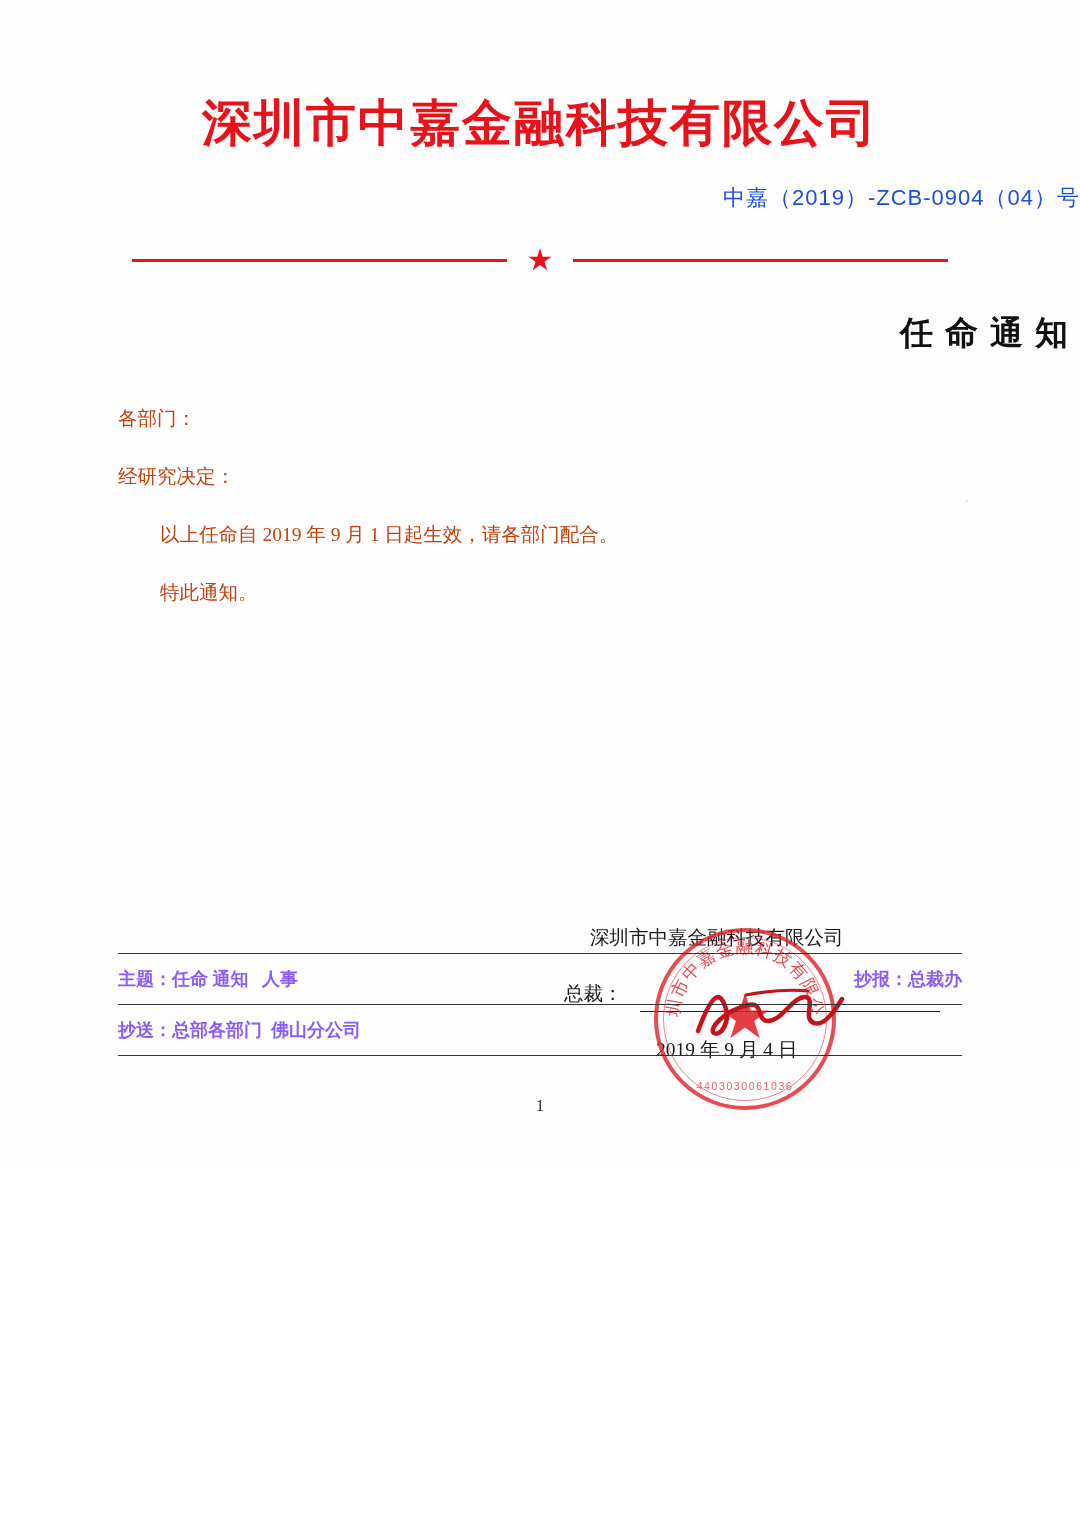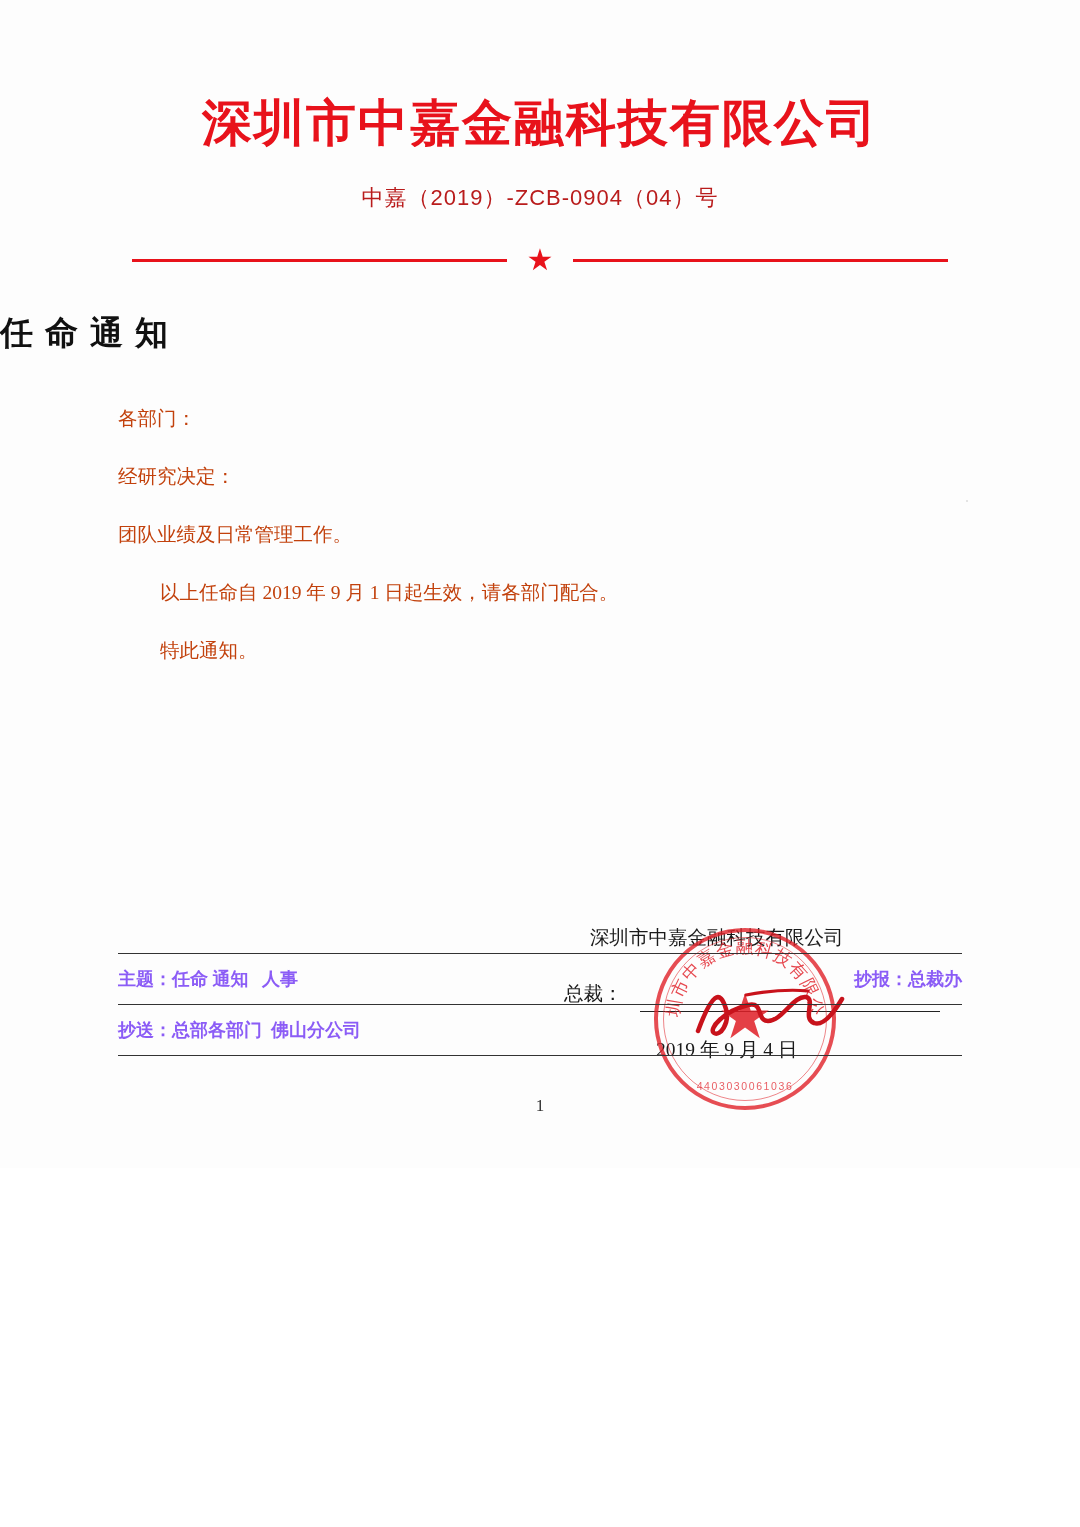--- a/index.html
+++ b/index.html
@@ -30,23 +30,24 @@
     font-size: 50px;
     font-weight: bold;
     letter-spacing: 2px;
     color: #e8121b;
     line-height: 1.1;
     margin: 0;
   }
   .doc-number {
     margin-top: 32px;
     font-size: 22px;
-    color: #b91c1c;
+    color: #1d4ed8;
     letter-spacing: 1px;
     font-family: "Liberation Sans", sans-serif;
+    text-align: right;
   }
 
   
   .divider {
     position: relative;
     margin: 34px 132px 0 132px;
     height: 26px;
   }
   .divider .rule {
     position: absolute;
@@ -61,21 +62,21 @@
     left: 50%;
     top: 0;
     transform: translateX(-50%);
     color: #e8121b;
     font-size: 30px;
     line-height: 26px;
   }
 
   
   .doc-title {
-    text-align: left;
+    text-align: right;
     font-size: 33px;
     font-weight: bold;
     letter-spacing: 12px;
     margin-top: 38px;
     color: #111;
   }
 
   
   .body-block {
     margin: 34px 118px 0 118px;
@@ -239,21 +240,20 @@
     <div class="rule left"></div>
     <div class="star">★</div>
     <div class="rule right"></div>
   </div>
 
   <div class="doc-title">任命通知</div>
 
   <div class="body-block">
     <p>各部门：</p>
     <p>经研究决定：</p>
-    <p>团队业绩及日常管理工作。</p>
     <p class="indent">以上任命自 2019 年 9 月 1 日起生效，请各部门配合。</p>
     <p class="indent">特此通知。</p>
   </div>
 
   <div class="sign-area">
     <div class="sign-company">深圳市中嘉金融科技有限公司</div>
     <div class="sign-role-row">
       <span>总裁：</span>
       <span class="underline"></span>
     </div>

